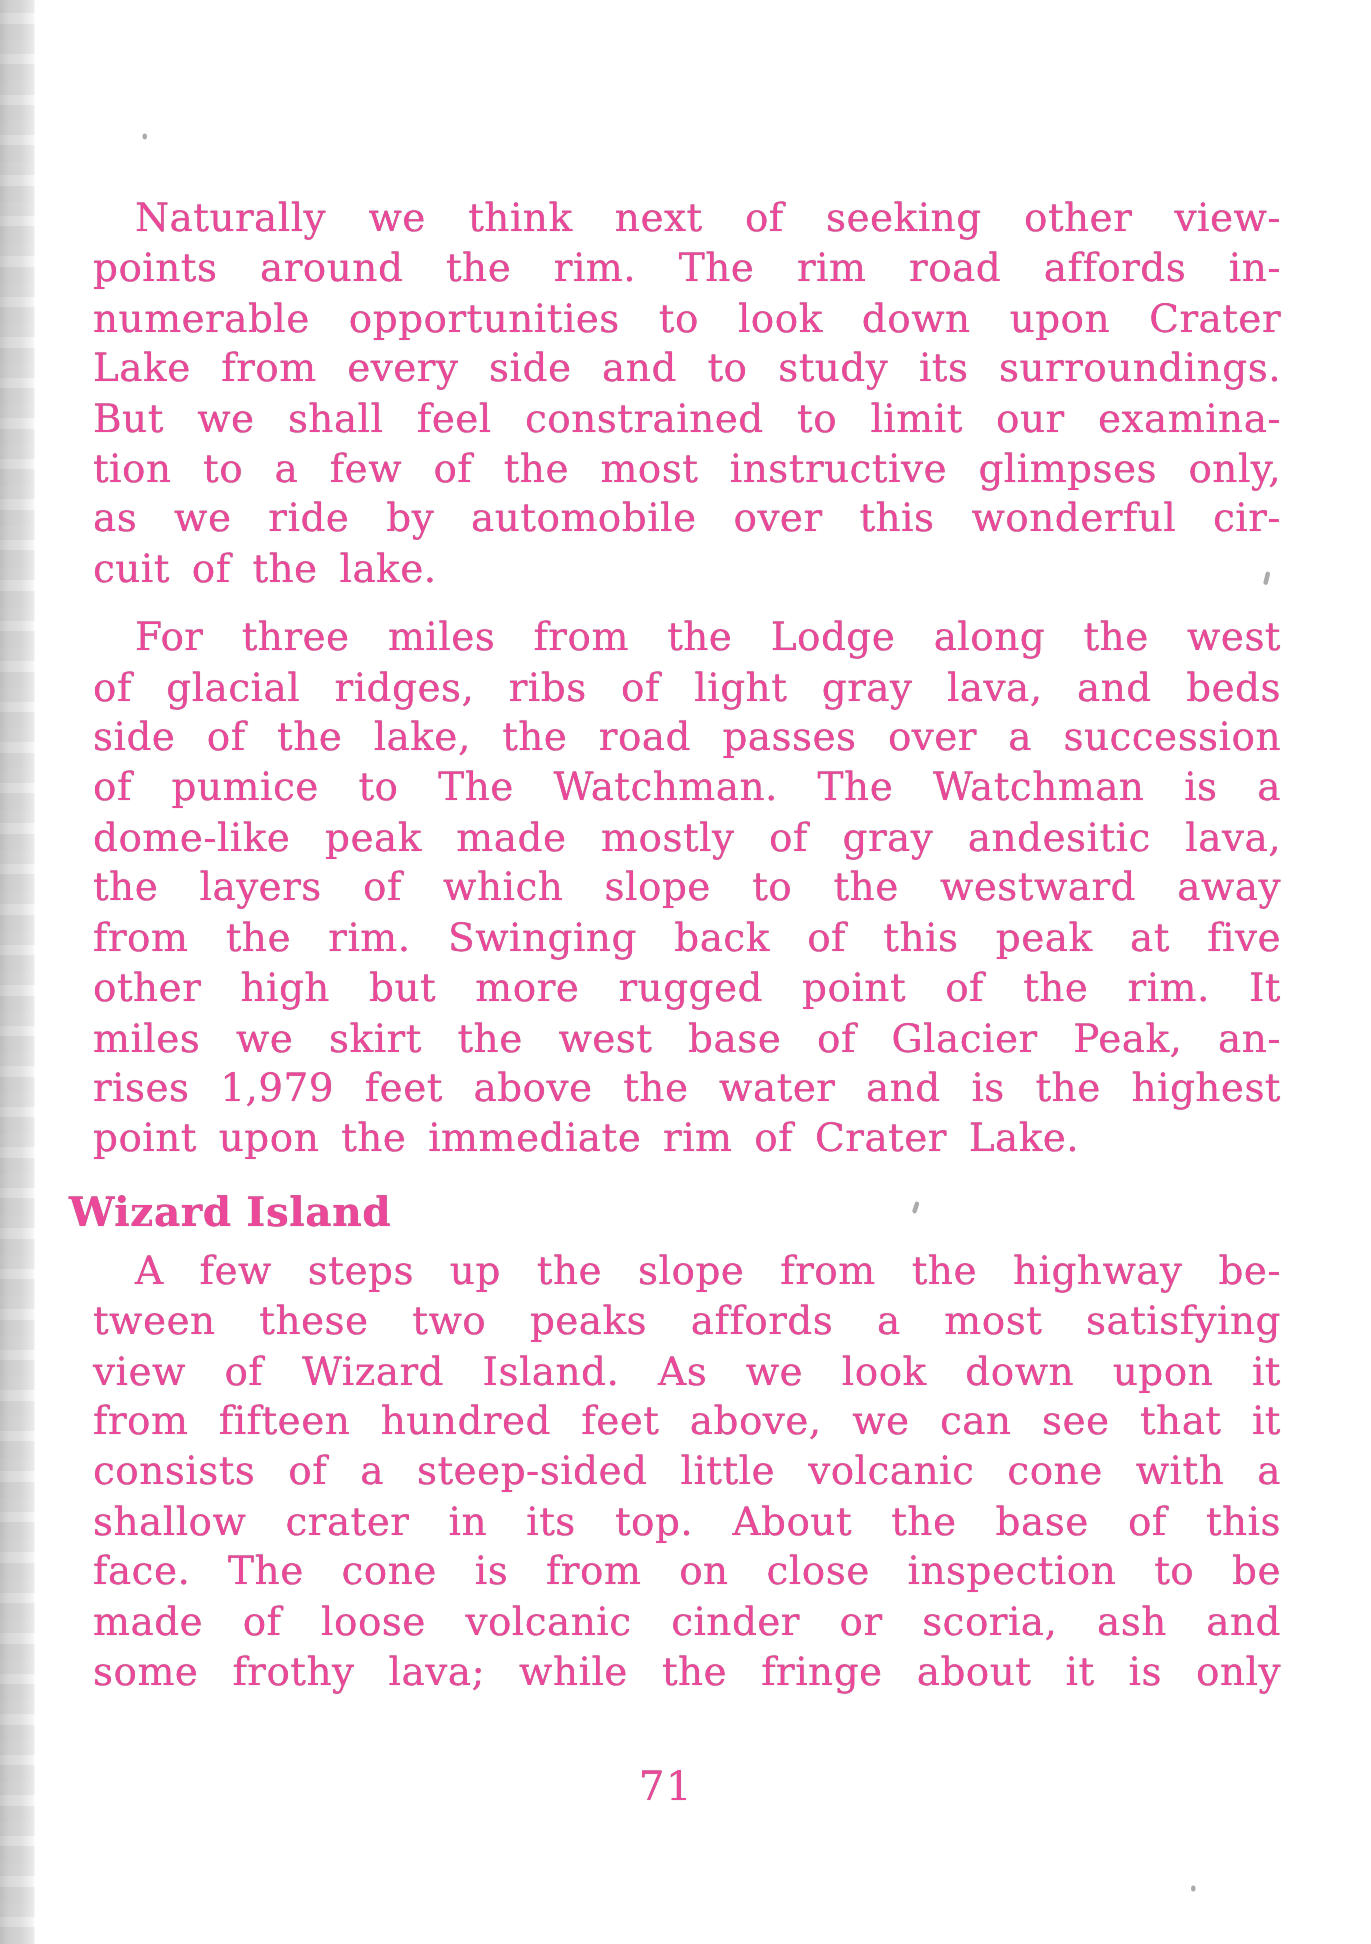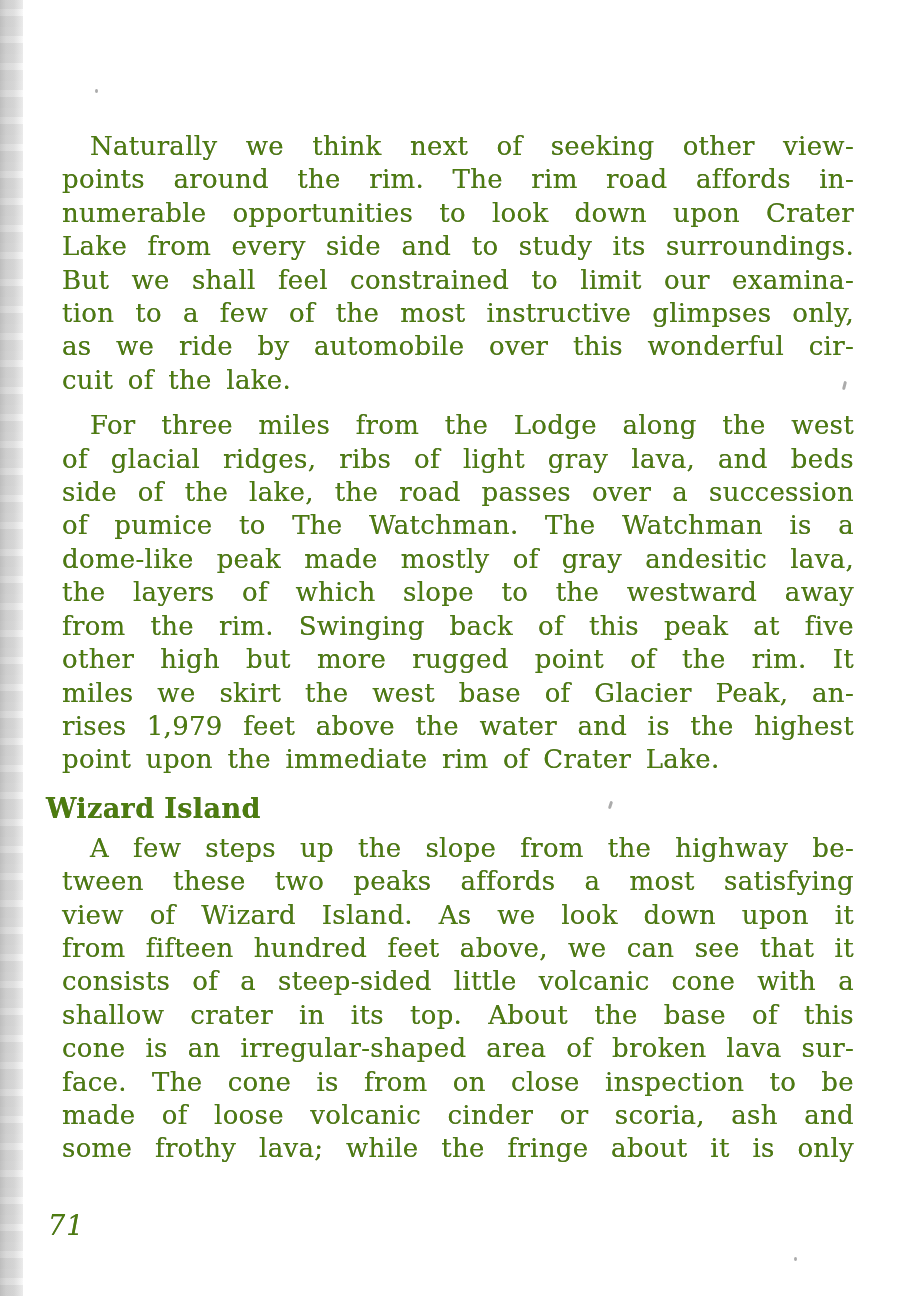--- a/index.html
+++ b/index.html
@@ -7,21 +7,21 @@
     padding: 0;
     background: #ffffff;
   }
   .page {
     position: relative;
     width: 914px;
     height: 1296px;
     background: #ffffff;
     overflow: hidden;
     font-family: "DejaVu Serif", serif;
-    color: #4d7c0f;
+    color: #ec4899;
   }
   
   .edge {
     position: absolute;
     left: 0; top: 0; bottom: 0;
     width: 23px;
     background:
       repeating-linear-gradient(to bottom,
         rgba(150,150,150,0.18) 0px 9px,
         rgba(190,190,190,0.10) 9px 16px,
@@ -60,25 +60,24 @@
     line-height: 34px;
     font-weight: bold;
     text-align: left;
     letter-spacing: 0.4px;
     text-shadow: 0 0 0.5px rgba(10,10,10,0.6);
   }
   .pagenum {
     margin-top: 44px;
     font-size: 27px;
     line-height: 32px;
-    text-align: left;
+    text-align: center;
     letter-spacing: 1px;
     text-shadow: 0 0 0.5px rgba(10,10,10,0.55);
     transform: translateX(-14px);
-    font-style: italic;
   }
   
   .speck {
     position: absolute;
     background: #8f8f8f;
     border-radius: 50%;
     opacity: 0.75;
   }
   .s1 { left: 95px;  top: 89px;   width: 3px; height: 4px; }
   .s2 { left: 609px; top: 801px;  width: 3px; height: 8px; transform: rotate(18deg); border-radius: 2px; }
@@ -120,21 +119,20 @@
 
     <h2 class="heading">Wizard Island</h2>
 
     <div class="para p3">
       <div class="tline first">A few steps up the slope from the highway be-</div>
       <div class="tline">tween these two peaks affords a most satisfying</div>
       <div class="tline">view of Wizard Island. As we look down upon it</div>
       <div class="tline">from fifteen hundred feet above, we can see that it</div>
       <div class="tline">consists of a steep-sided little volcanic cone with a</div>
       <div class="tline">shallow crater in its top. About the base of this</div>
-      <div class="tline">cone is an irregular-shaped area of broken lava sur-</div>
       <div class="tline">face. The cone is from on close inspection to be</div>
       <div class="tline">made of loose volcanic cinder or scoria, ash and</div>
       <div class="tline">some frothy lava; while the fringe about it is only</div>
     </div>
 
     <div class="pagenum">71</div>
   </div>
 
   <div class="speck s1"></div>
   <div class="speck s2"></div>

